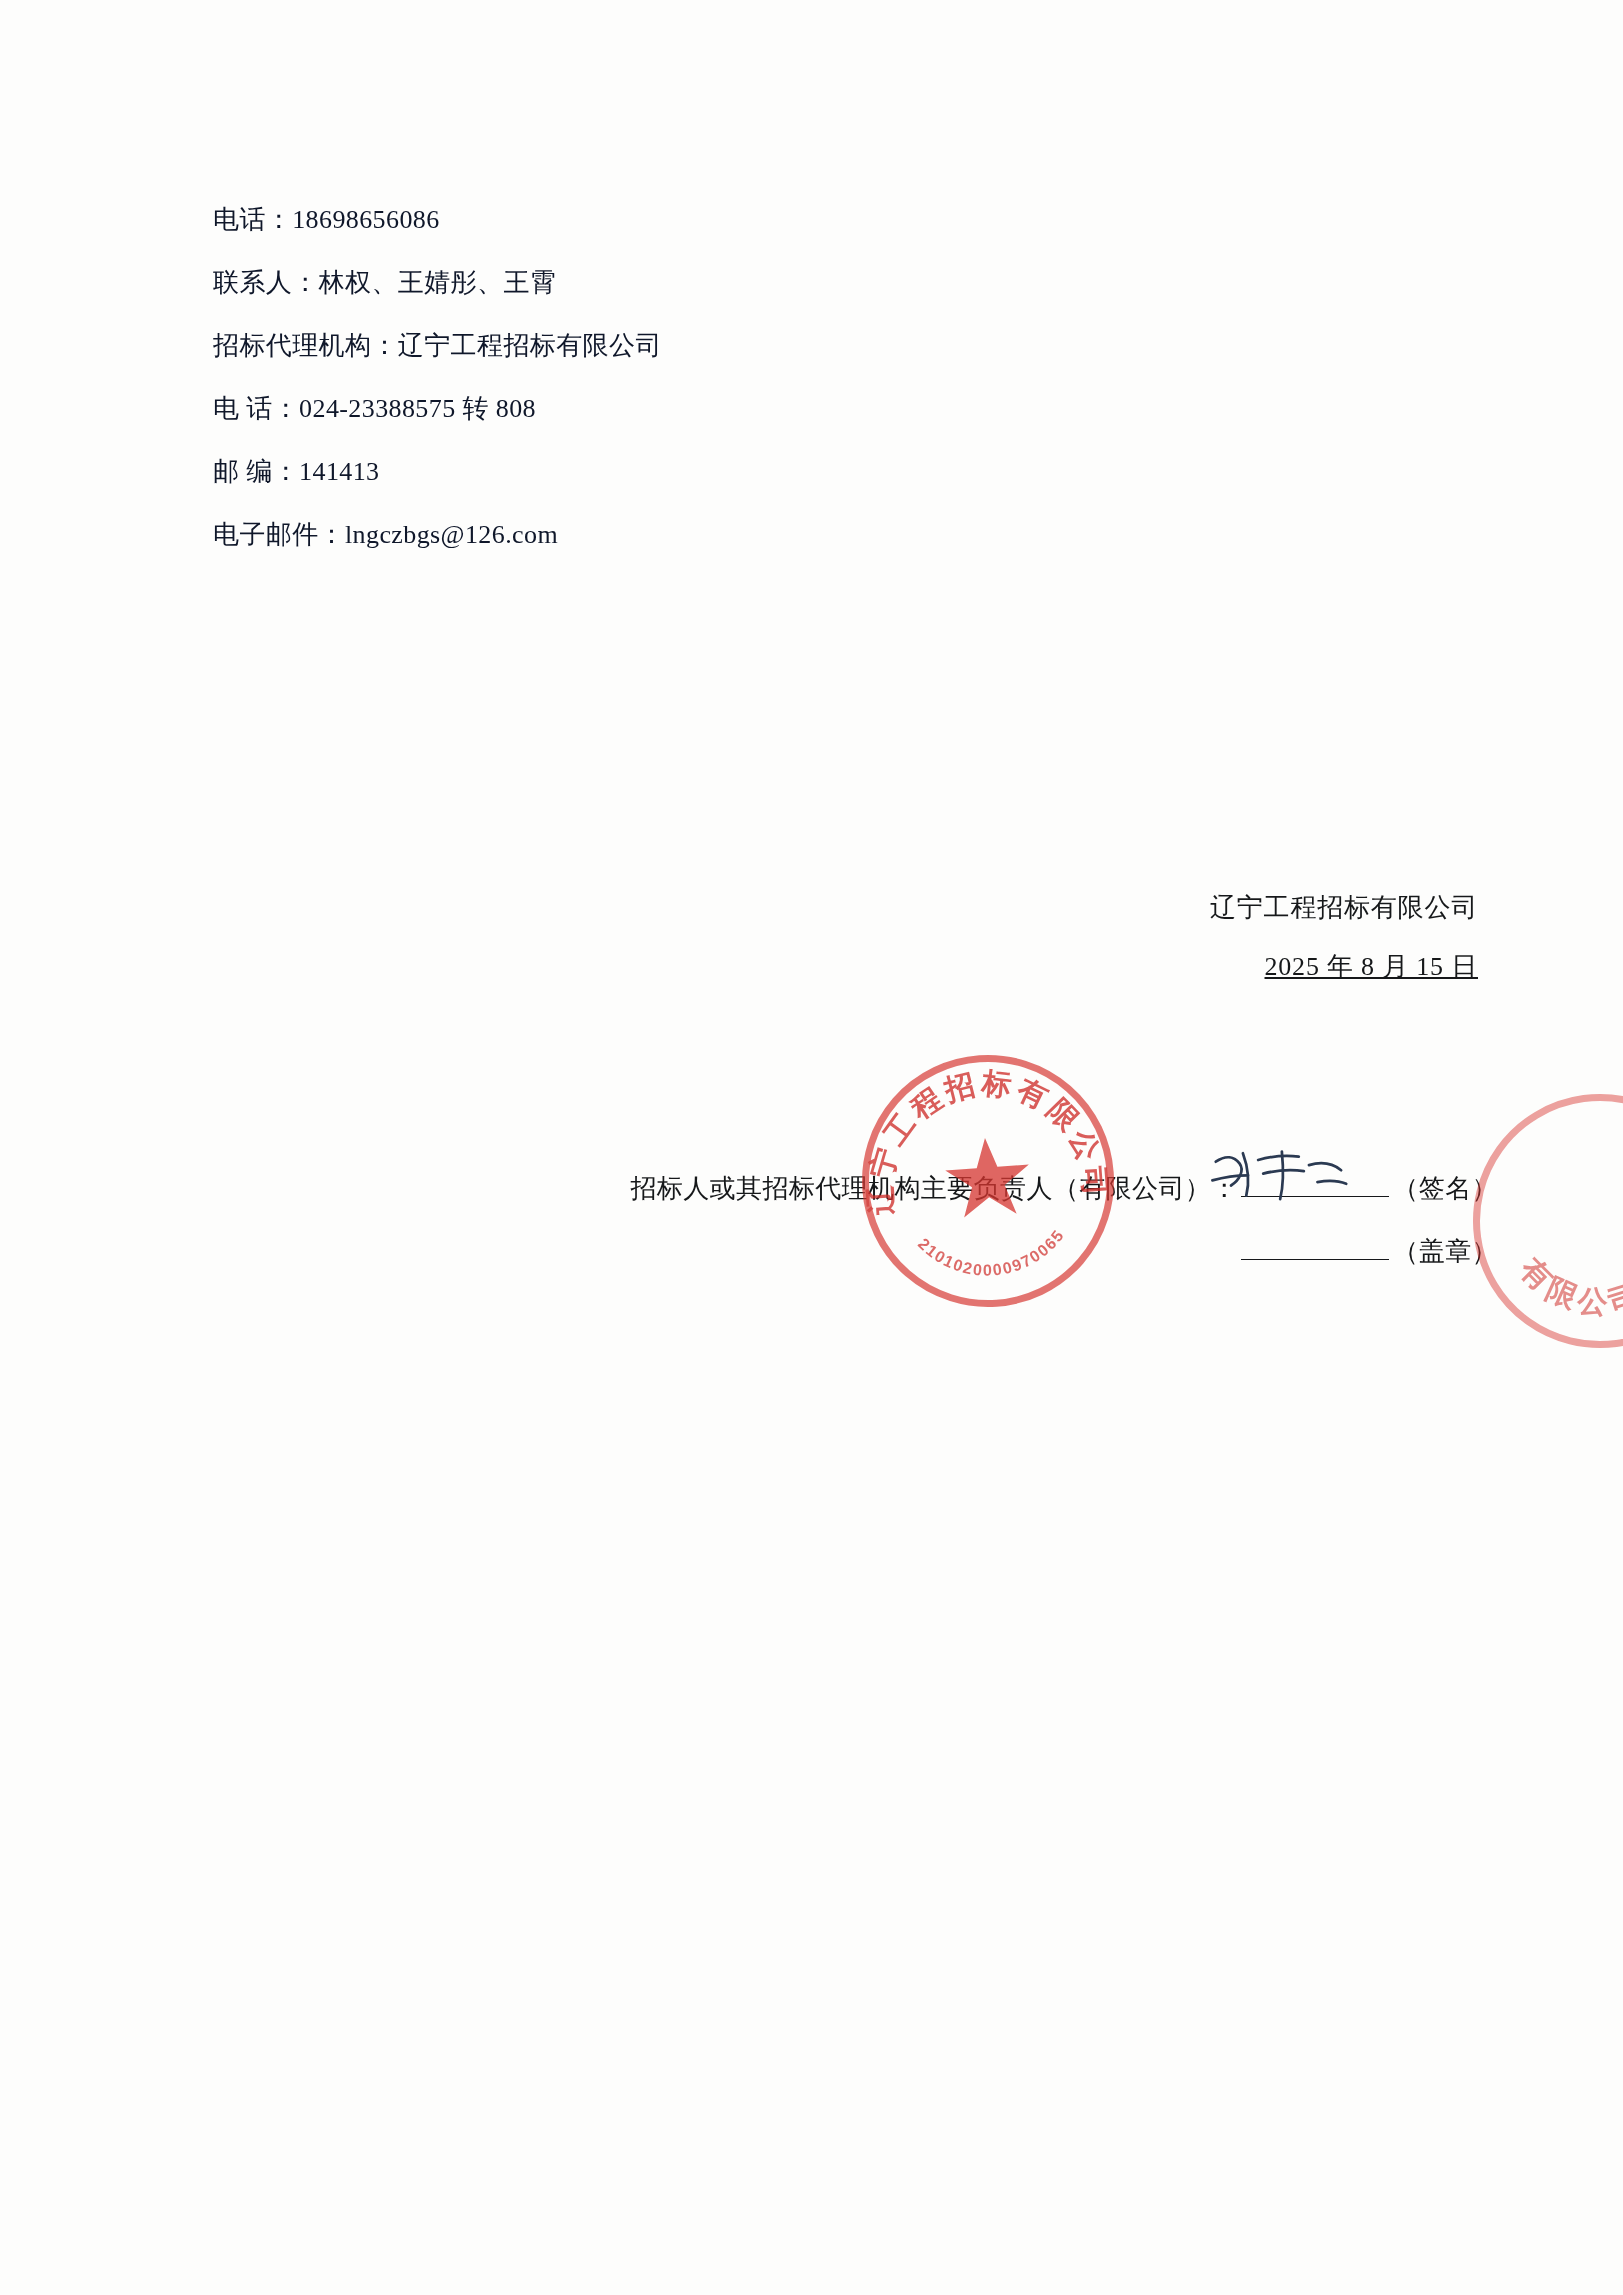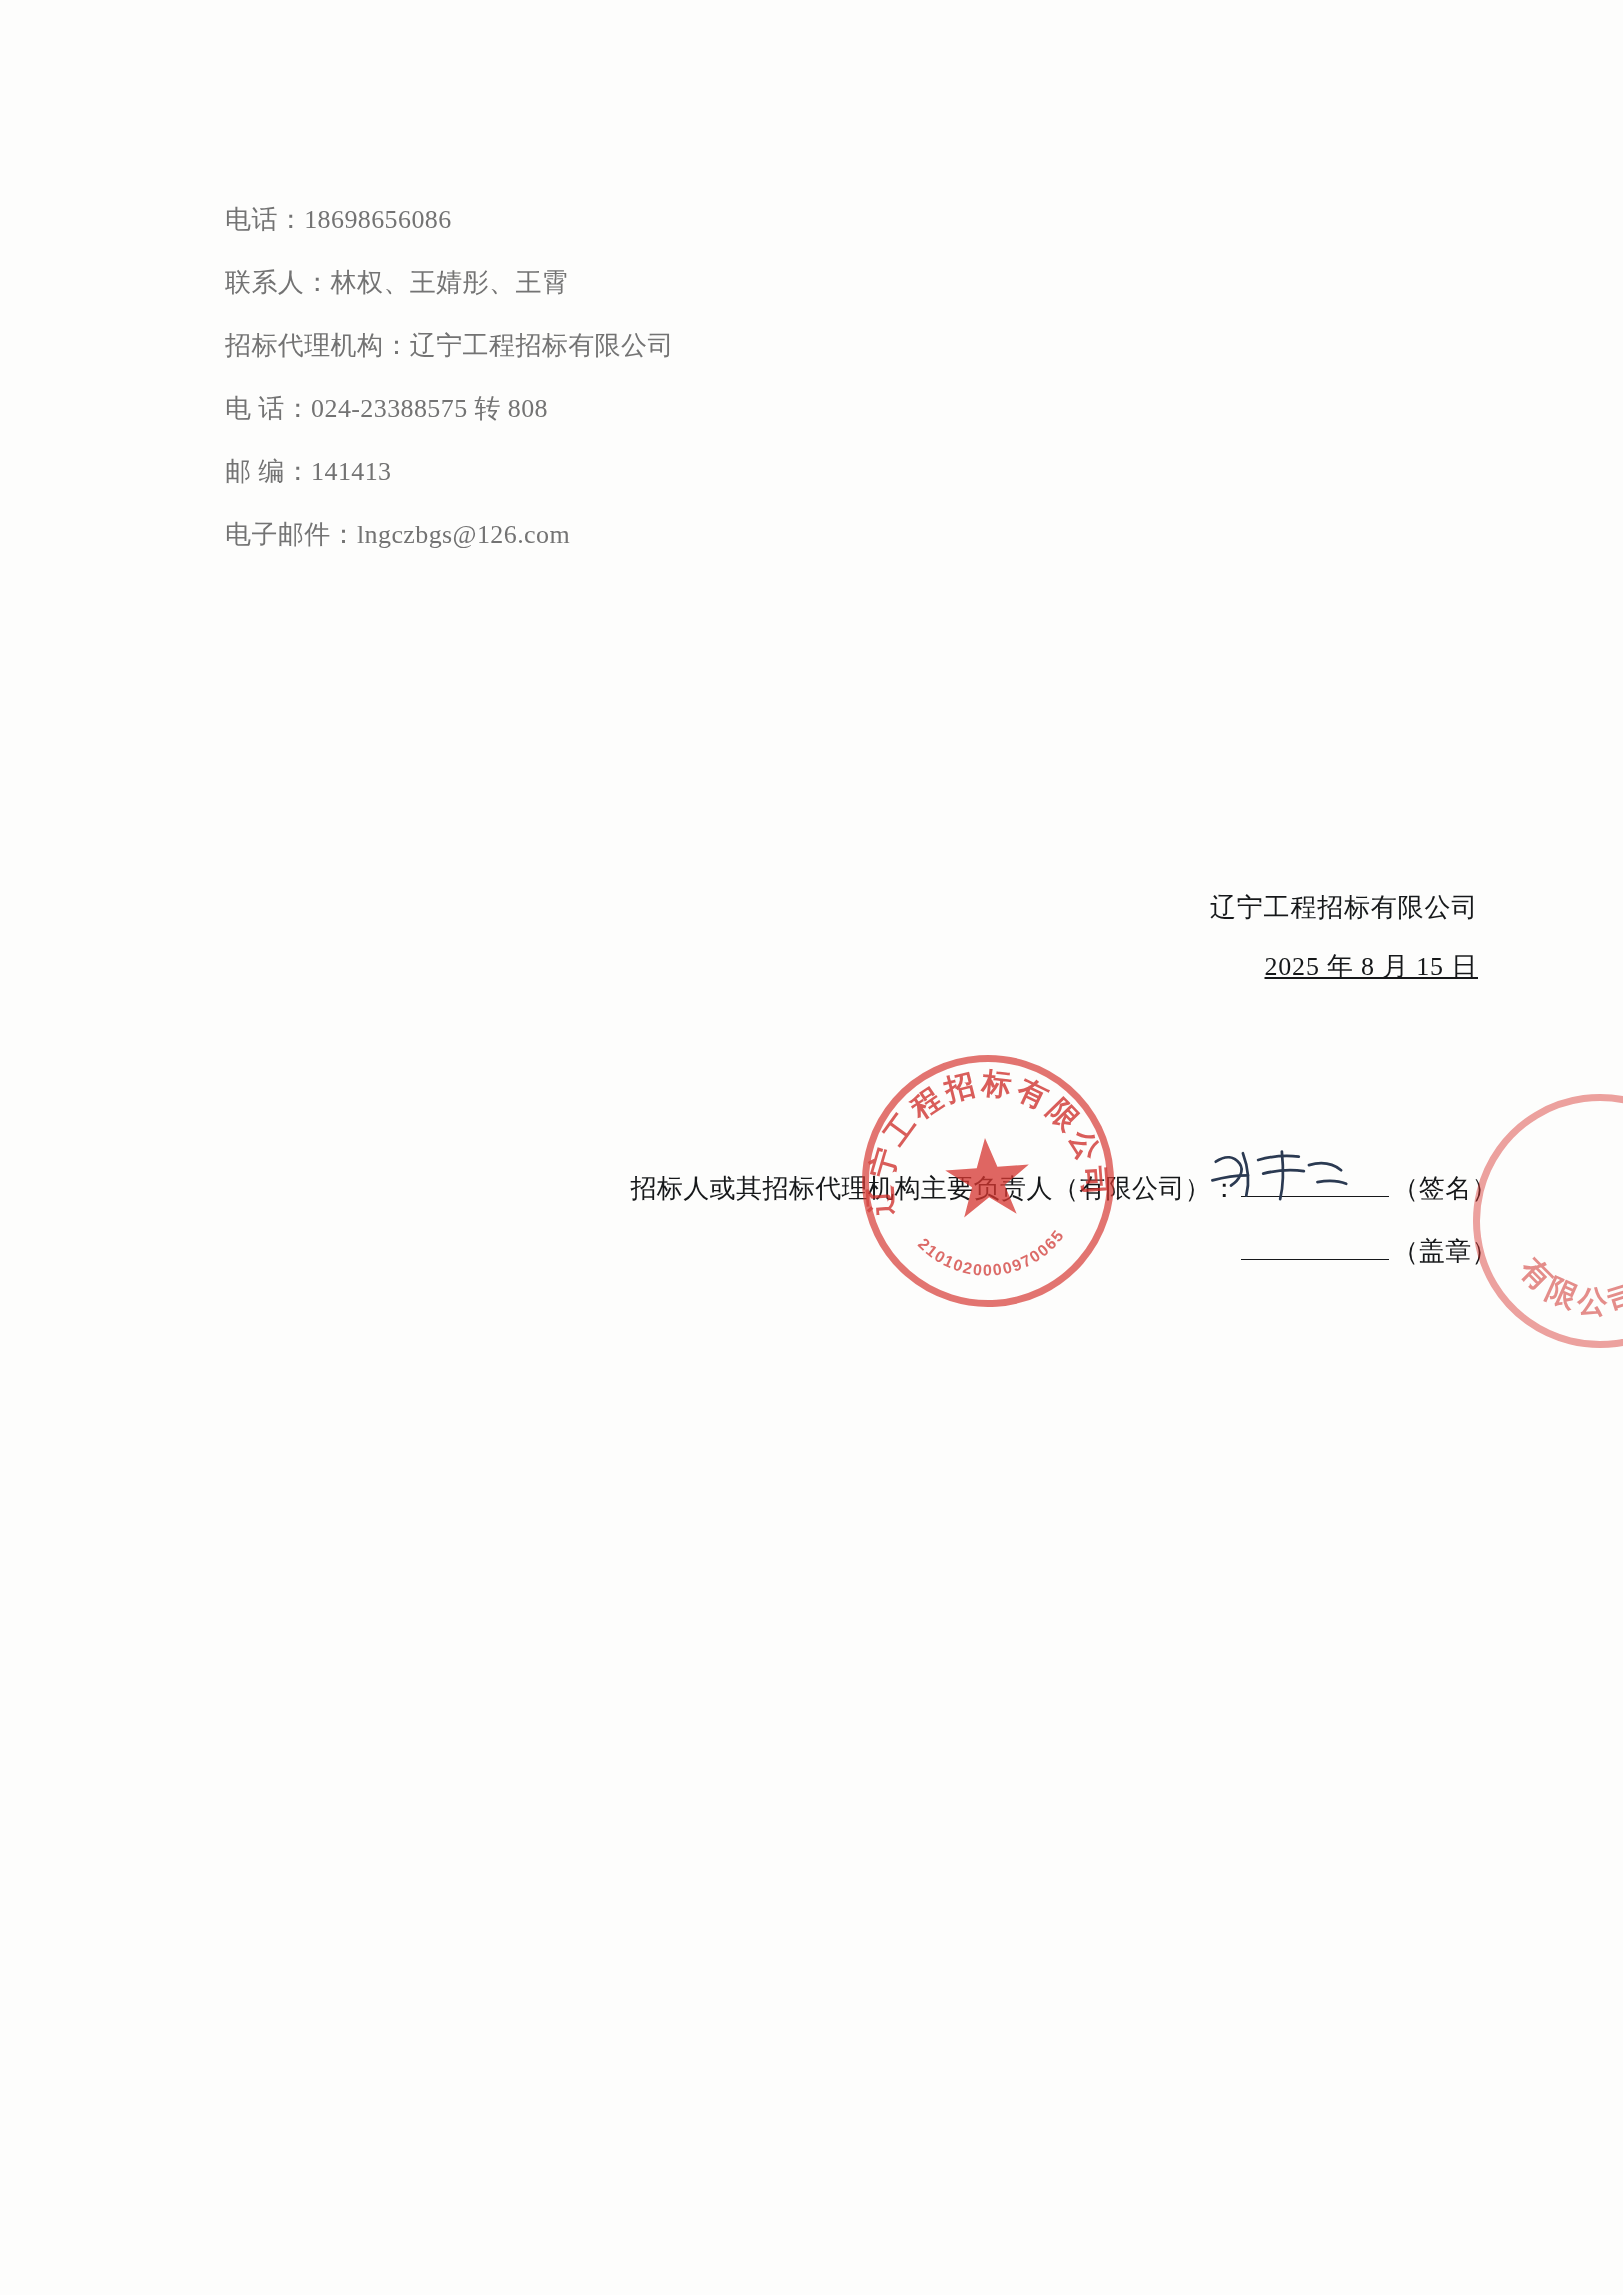--- a/index.html
+++ b/index.html
@@ -30,22 +30,21 @@
     position: absolute;
     left: 213px;
     top: 188px;
     width: 1015px;
   }
   .contact-line {
     font-size: 26px;
     line-height: 63px;
     letter-spacing: 0.4px;
     white-space: pre;
-    color: #737373;
-    margin-left: 12px;
+    color: #0f172a;
   }
 
   
   .company-block {
     position: absolute;
     right: 145px;
     top: 878px;
     text-align: right;
     width: 592px;
   }

